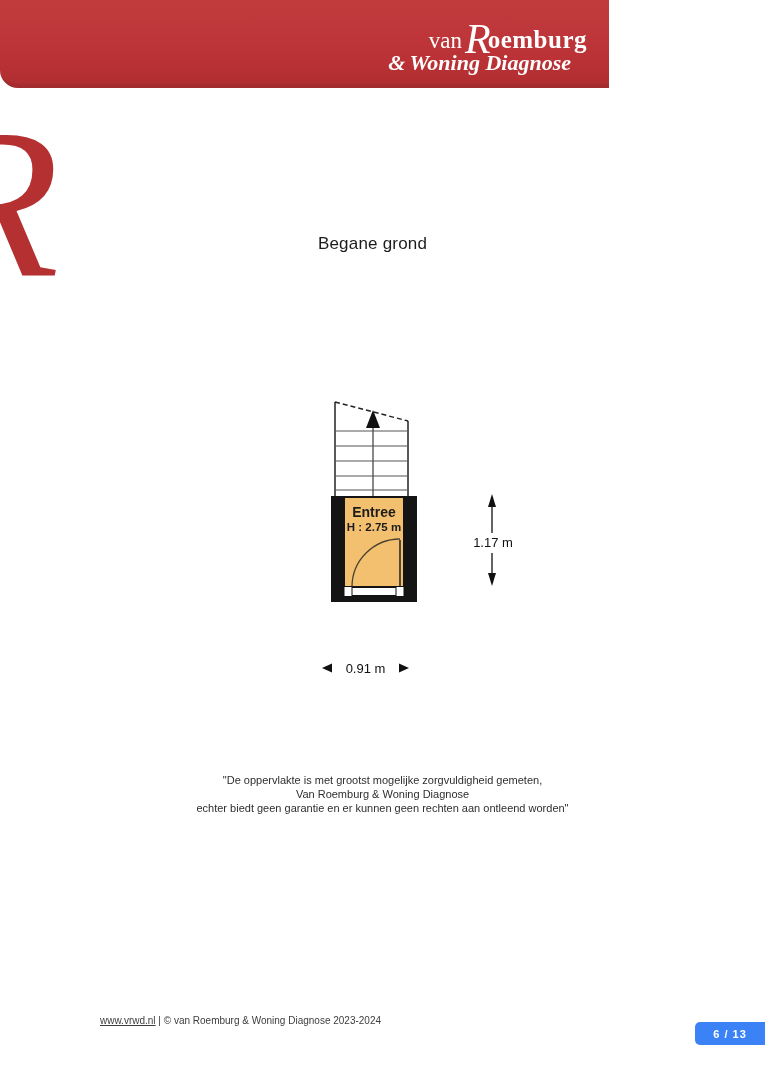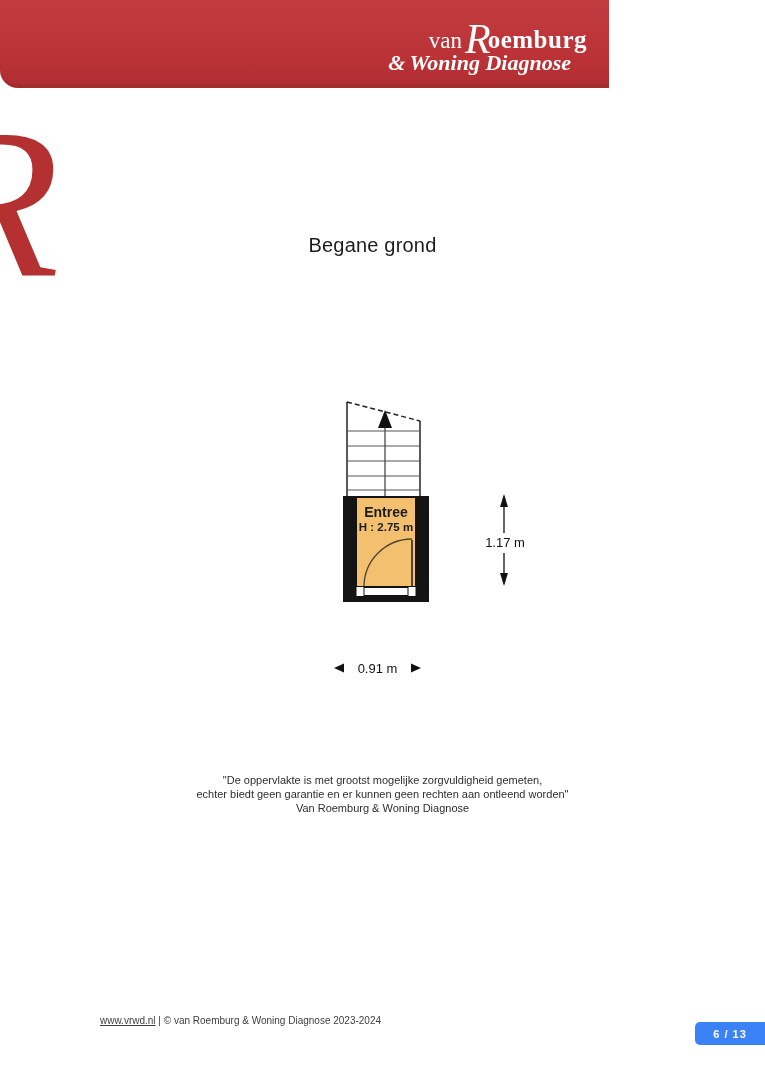--- a/index.html
+++ b/index.html
@@ -31,24 +31,24 @@
   .logo-tagline{font-size:22px;}
   
   .watermark{
     position:absolute;left:-72px;top:96px;width:160px;height:230px;
     color:#b43031;font-family:"Liberation Serif", serif;font-style:italic;
     font-size:215px;line-height:1;pointer-events:none;
   }
   
   .page-title{
     position:absolute;left:0;top:234px;width:745px;text-align:center;
-    font-size:20px;color:#1c1c1c;letter-spacing:0.2px;
+    font-size:17px;color:#1c1c1c;letter-spacing:0.2px;
   }
   
-  .plan{position:absolute;left:312px;top:388px;}
+  .plan{position:absolute;left:300px;top:388px;}
   
   .disclaimer{
     position:absolute;left:0;right:0;top:773px;text-align:center;
     font-size:11px;line-height:14px;color:#2e2e2e;
   }
   
   .footer{
     position:absolute;left:100px;top:1015px;width:520px;
     font-size:10px;line-height:12.5px;color:#3d3d3d;
   }
@@ -126,22 +126,22 @@
     <g>
       <polygon points="322,668 332,663.5 332,672.5" fill="#111"></polygon>
       <polygon points="409,668 399,663.5 399,672.5" fill="#111"></polygon>
       <text x="365.5" y="672.5" text-anchor="middle" font-size="13" fill="#111">0.91 m</text>
     </g>
   </svg>
 </div>
 
 <div class="disclaimer">
   <div>"De oppervlakte is met grootst mogelijke zorgvuldigheid gemeten,</div>
+  <div>Van Roemburg &amp; Woning Diagnose</div>
   <div>echter biedt geen garantie en er kunnen geen rechten aan ontleend worden"</div>
-  <div>Van Roemburg &amp; Woning Diagnose</div>
 </div>
 
 <div class="footer">
   <div>
     <a href="#">www.vrwd.nl</a><span> | © van Roemburg &amp; Woning Diagnose 2023-2024</span>
   </div>
 </div>
 
 <div class="page-badge">6 / 13</div>
 

